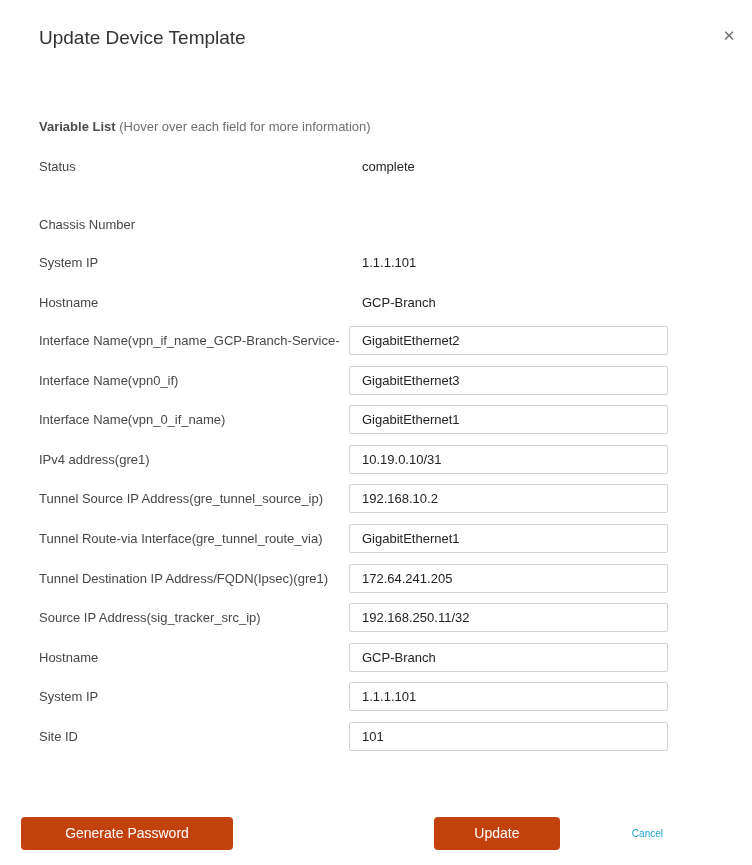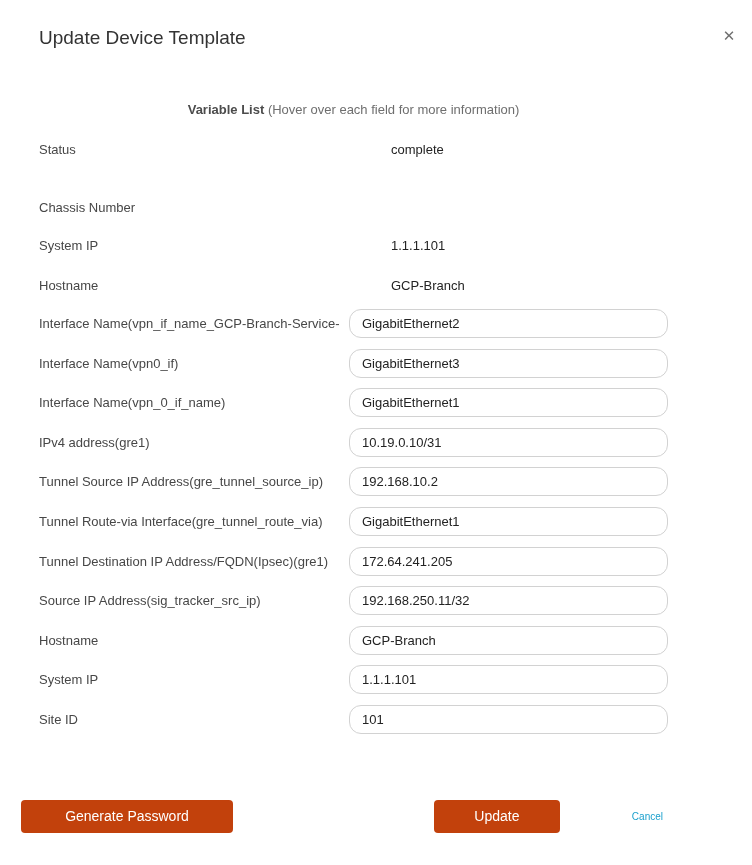--- a/index.html
+++ b/index.html
@@ -25,53 +25,52 @@
   .dialog-title {
     margin: 22px 0 0 39px;
     font-size: 19px; line-height: 32px;
     font-weight: 300;
     color: #333333;
   }
 
   .content { padding: 0 84px 0 39px; }
 
   .section-line {
-    margin-top: 47px;
+    margin-top: 64px;
     font-size: 13px; line-height: 18px;
     color: #6e6e6e;
-    text-align: center;
   }
   .section-heading { font-weight: bold; color: #4c4c4c; }
   .section-hint { font-weight: normal; color: #6e6e6e; }
 
   .rows { margin-top: 21px; }
 
   .row { display: flex; align-items: center; }
   .row .label {
     width: 310px; flex: 0 0 310px;
     font-size: 13px; color: #474747;
     white-space: nowrap; overflow: hidden;
   }
 
-  .static-row { height: 20px; line-height: 20px; gap: 29px; }
+  .static-row { height: 20px; line-height: 20px; }
   .static-row .value {
     font-size: 13px; color: #232323;
     padding-left: 13px;
     white-space: nowrap;
   }
   .row-status   { margin-bottom: 38px; }
   .row-chassis  { margin-bottom: 18px; }
   .row-sysip    { margin-bottom: 20px; }
   .row-hostname { margin-bottom: 13px; }
 
   .input-row { height: 29px; margin-bottom: 10.6px; }
   .field-input {
     width: 319px; height: 29px;
     border: 1px solid #d2d2d2;
-    border-radius: 12px;
+    border-radius: 2px;
     background: #ffffff;
     padding: 0 12px;
     font-size: 13px; color: #232323;
     font-family: "Liberation Sans", "DejaVu Sans", sans-serif;
     outline: none;
   }
 
   .footer {
     display: flex; align-items: center;
     margin-top: 66px;

